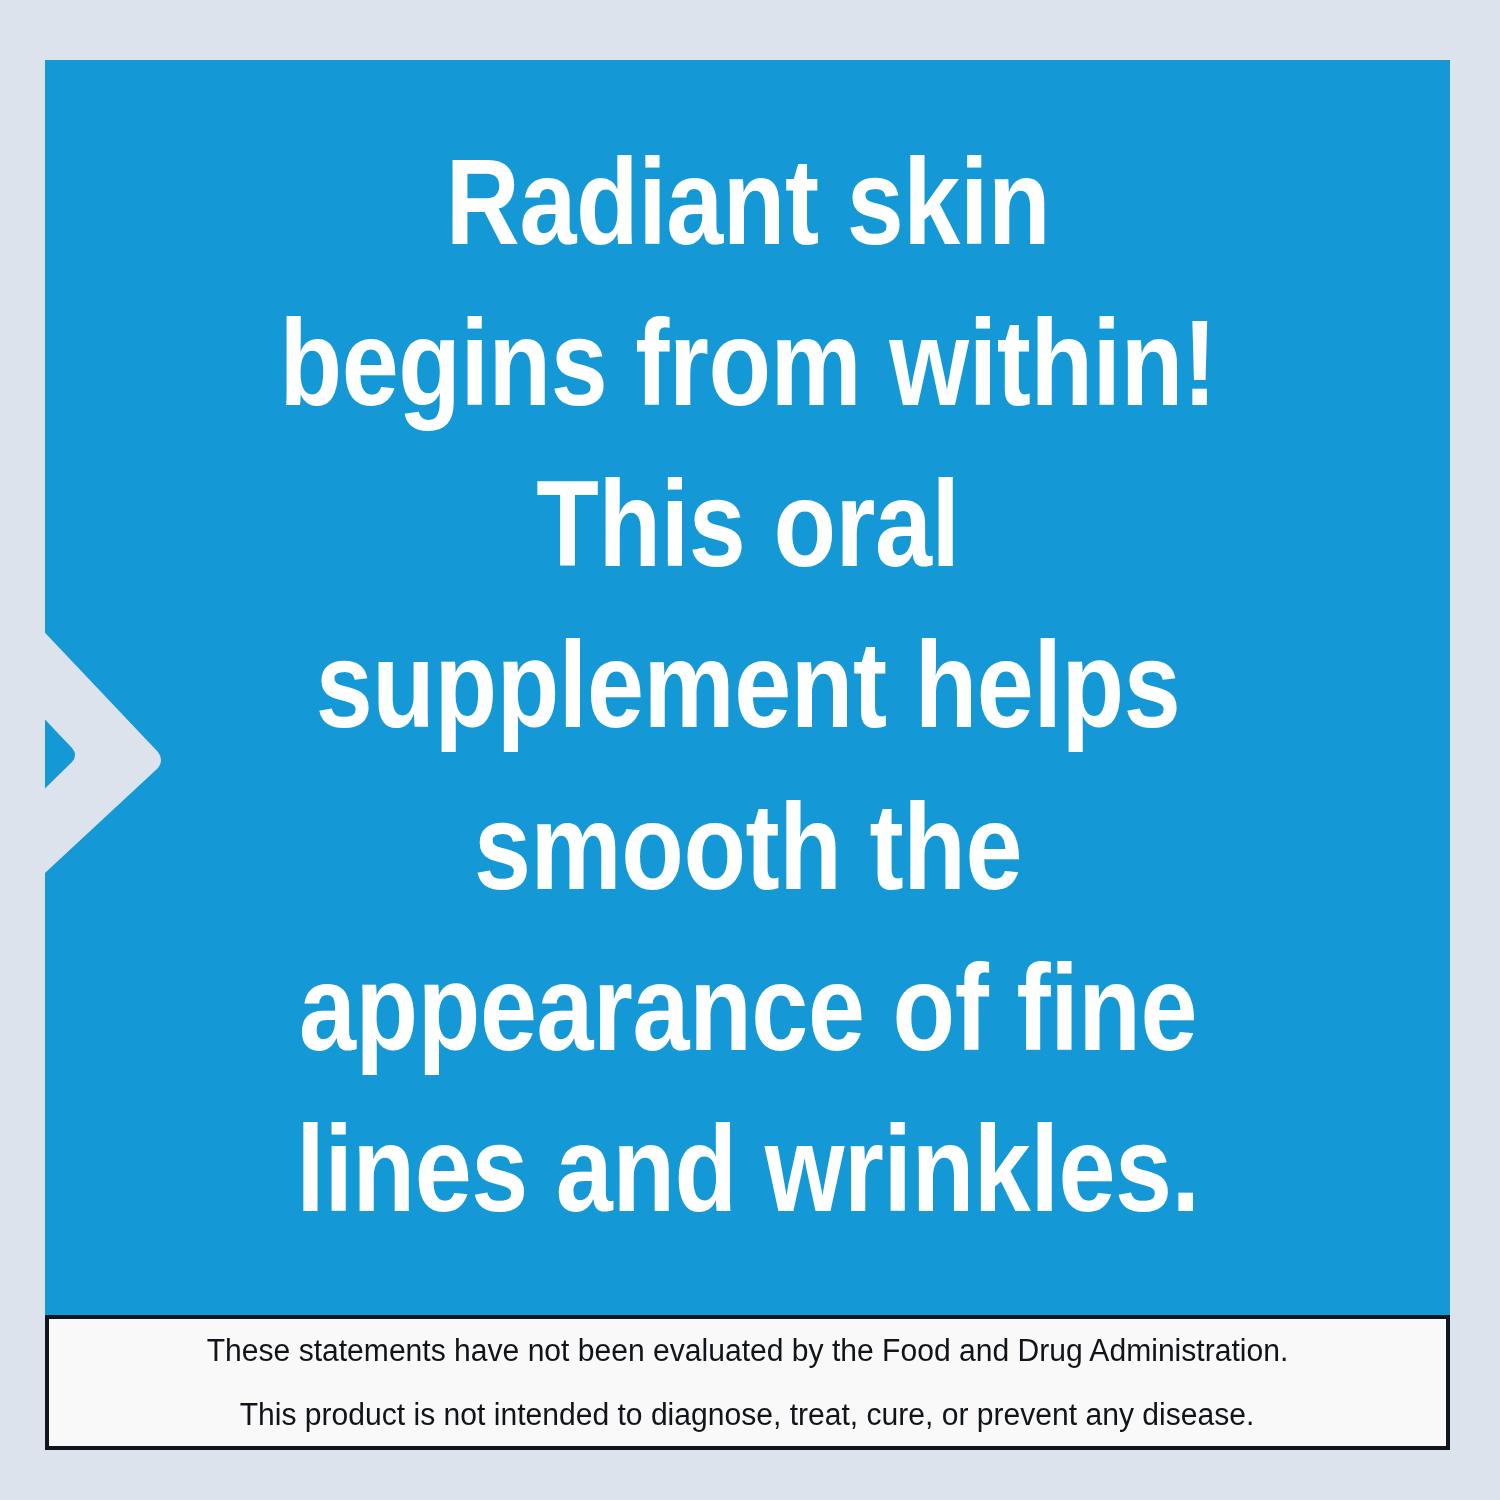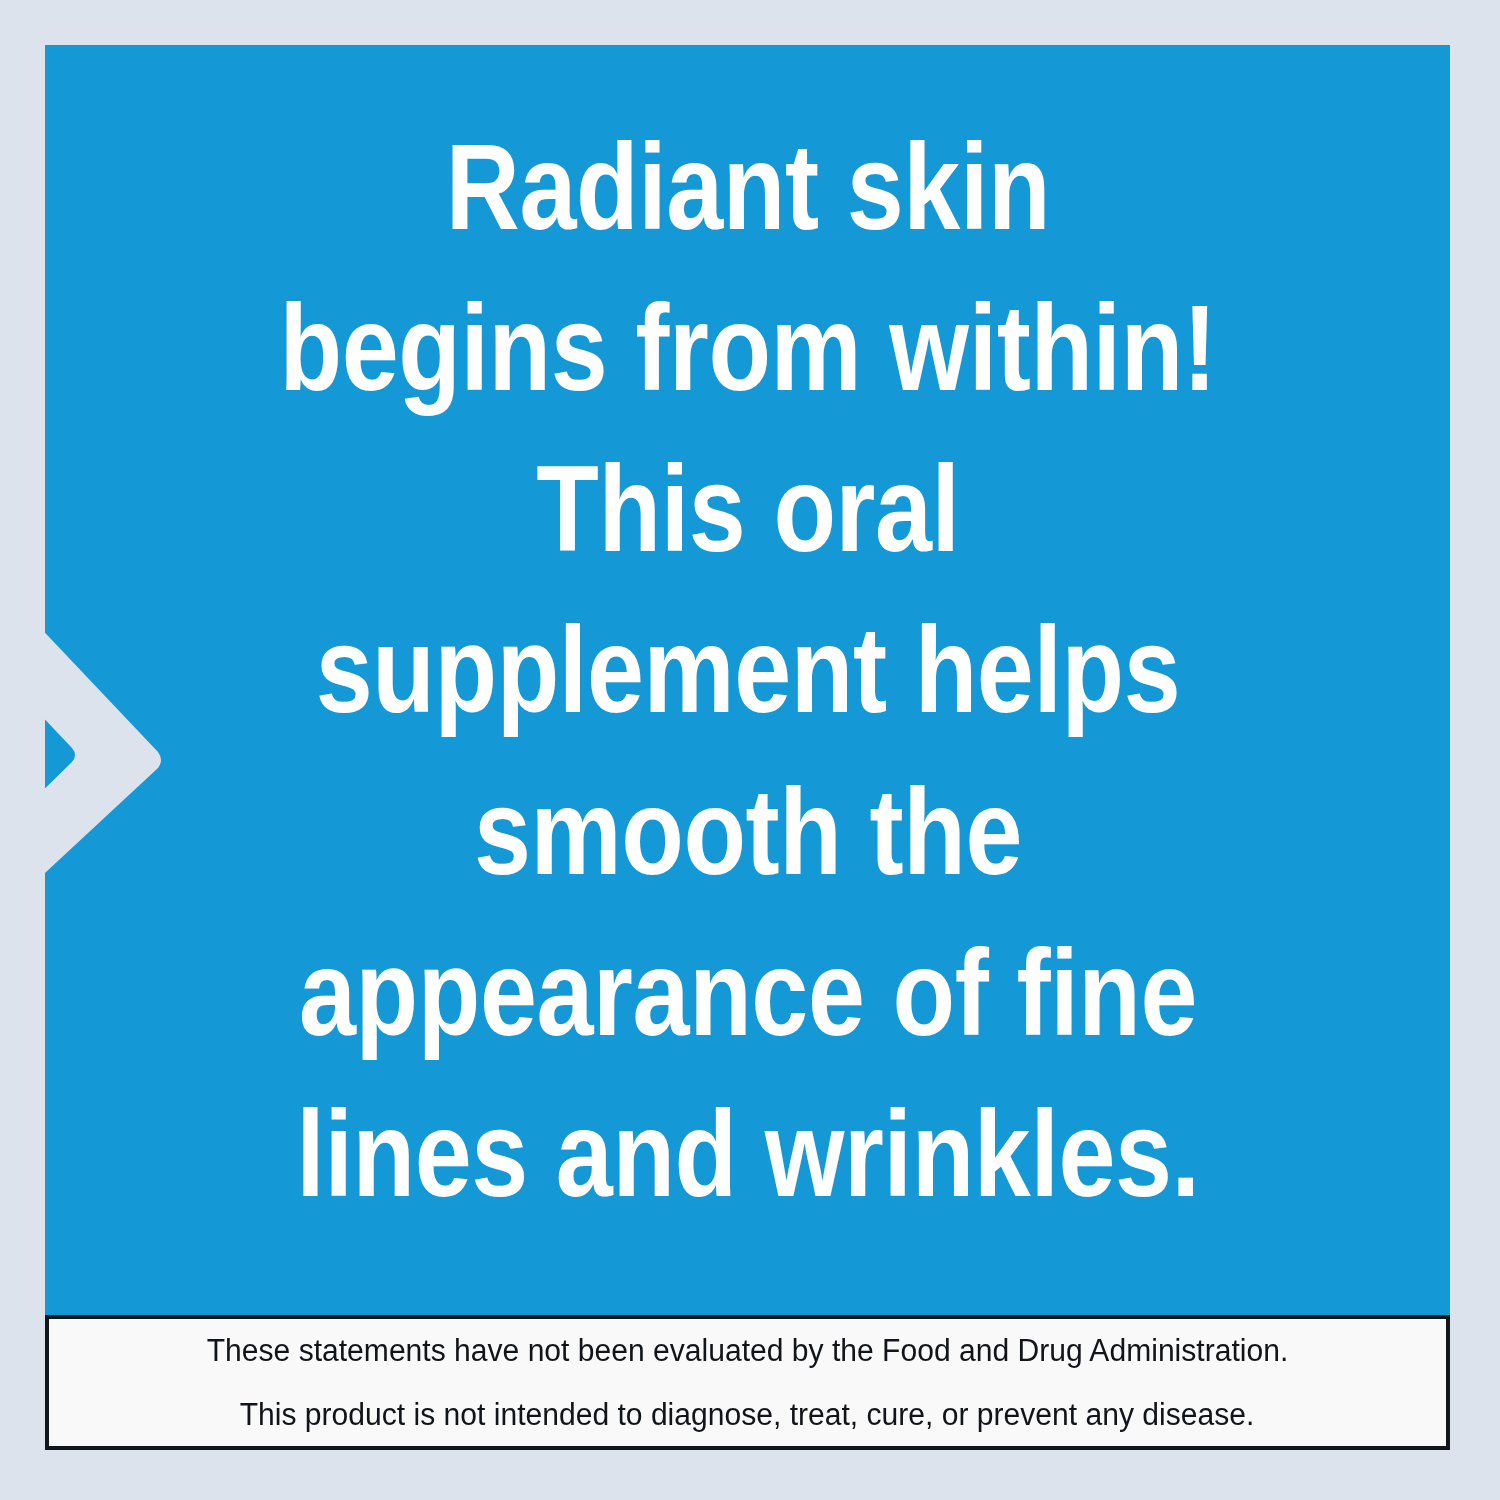--- a/index.html
+++ b/index.html
@@ -24,21 +24,21 @@
     width: 1500px;
     height: 1500px;
     pointer-events: none;
     z-index: 3;
   }
 
   
   #hero-panel {
     position: absolute;
     left: 45px;
-    top: 45px;
+    top: 60px;
     width: 1405px;
     height: 1270px;
     background: #1499d6;
     z-index: 2;
     display: flex;
     align-items: center;
     justify-content: center;
   }
 
   #headline {

